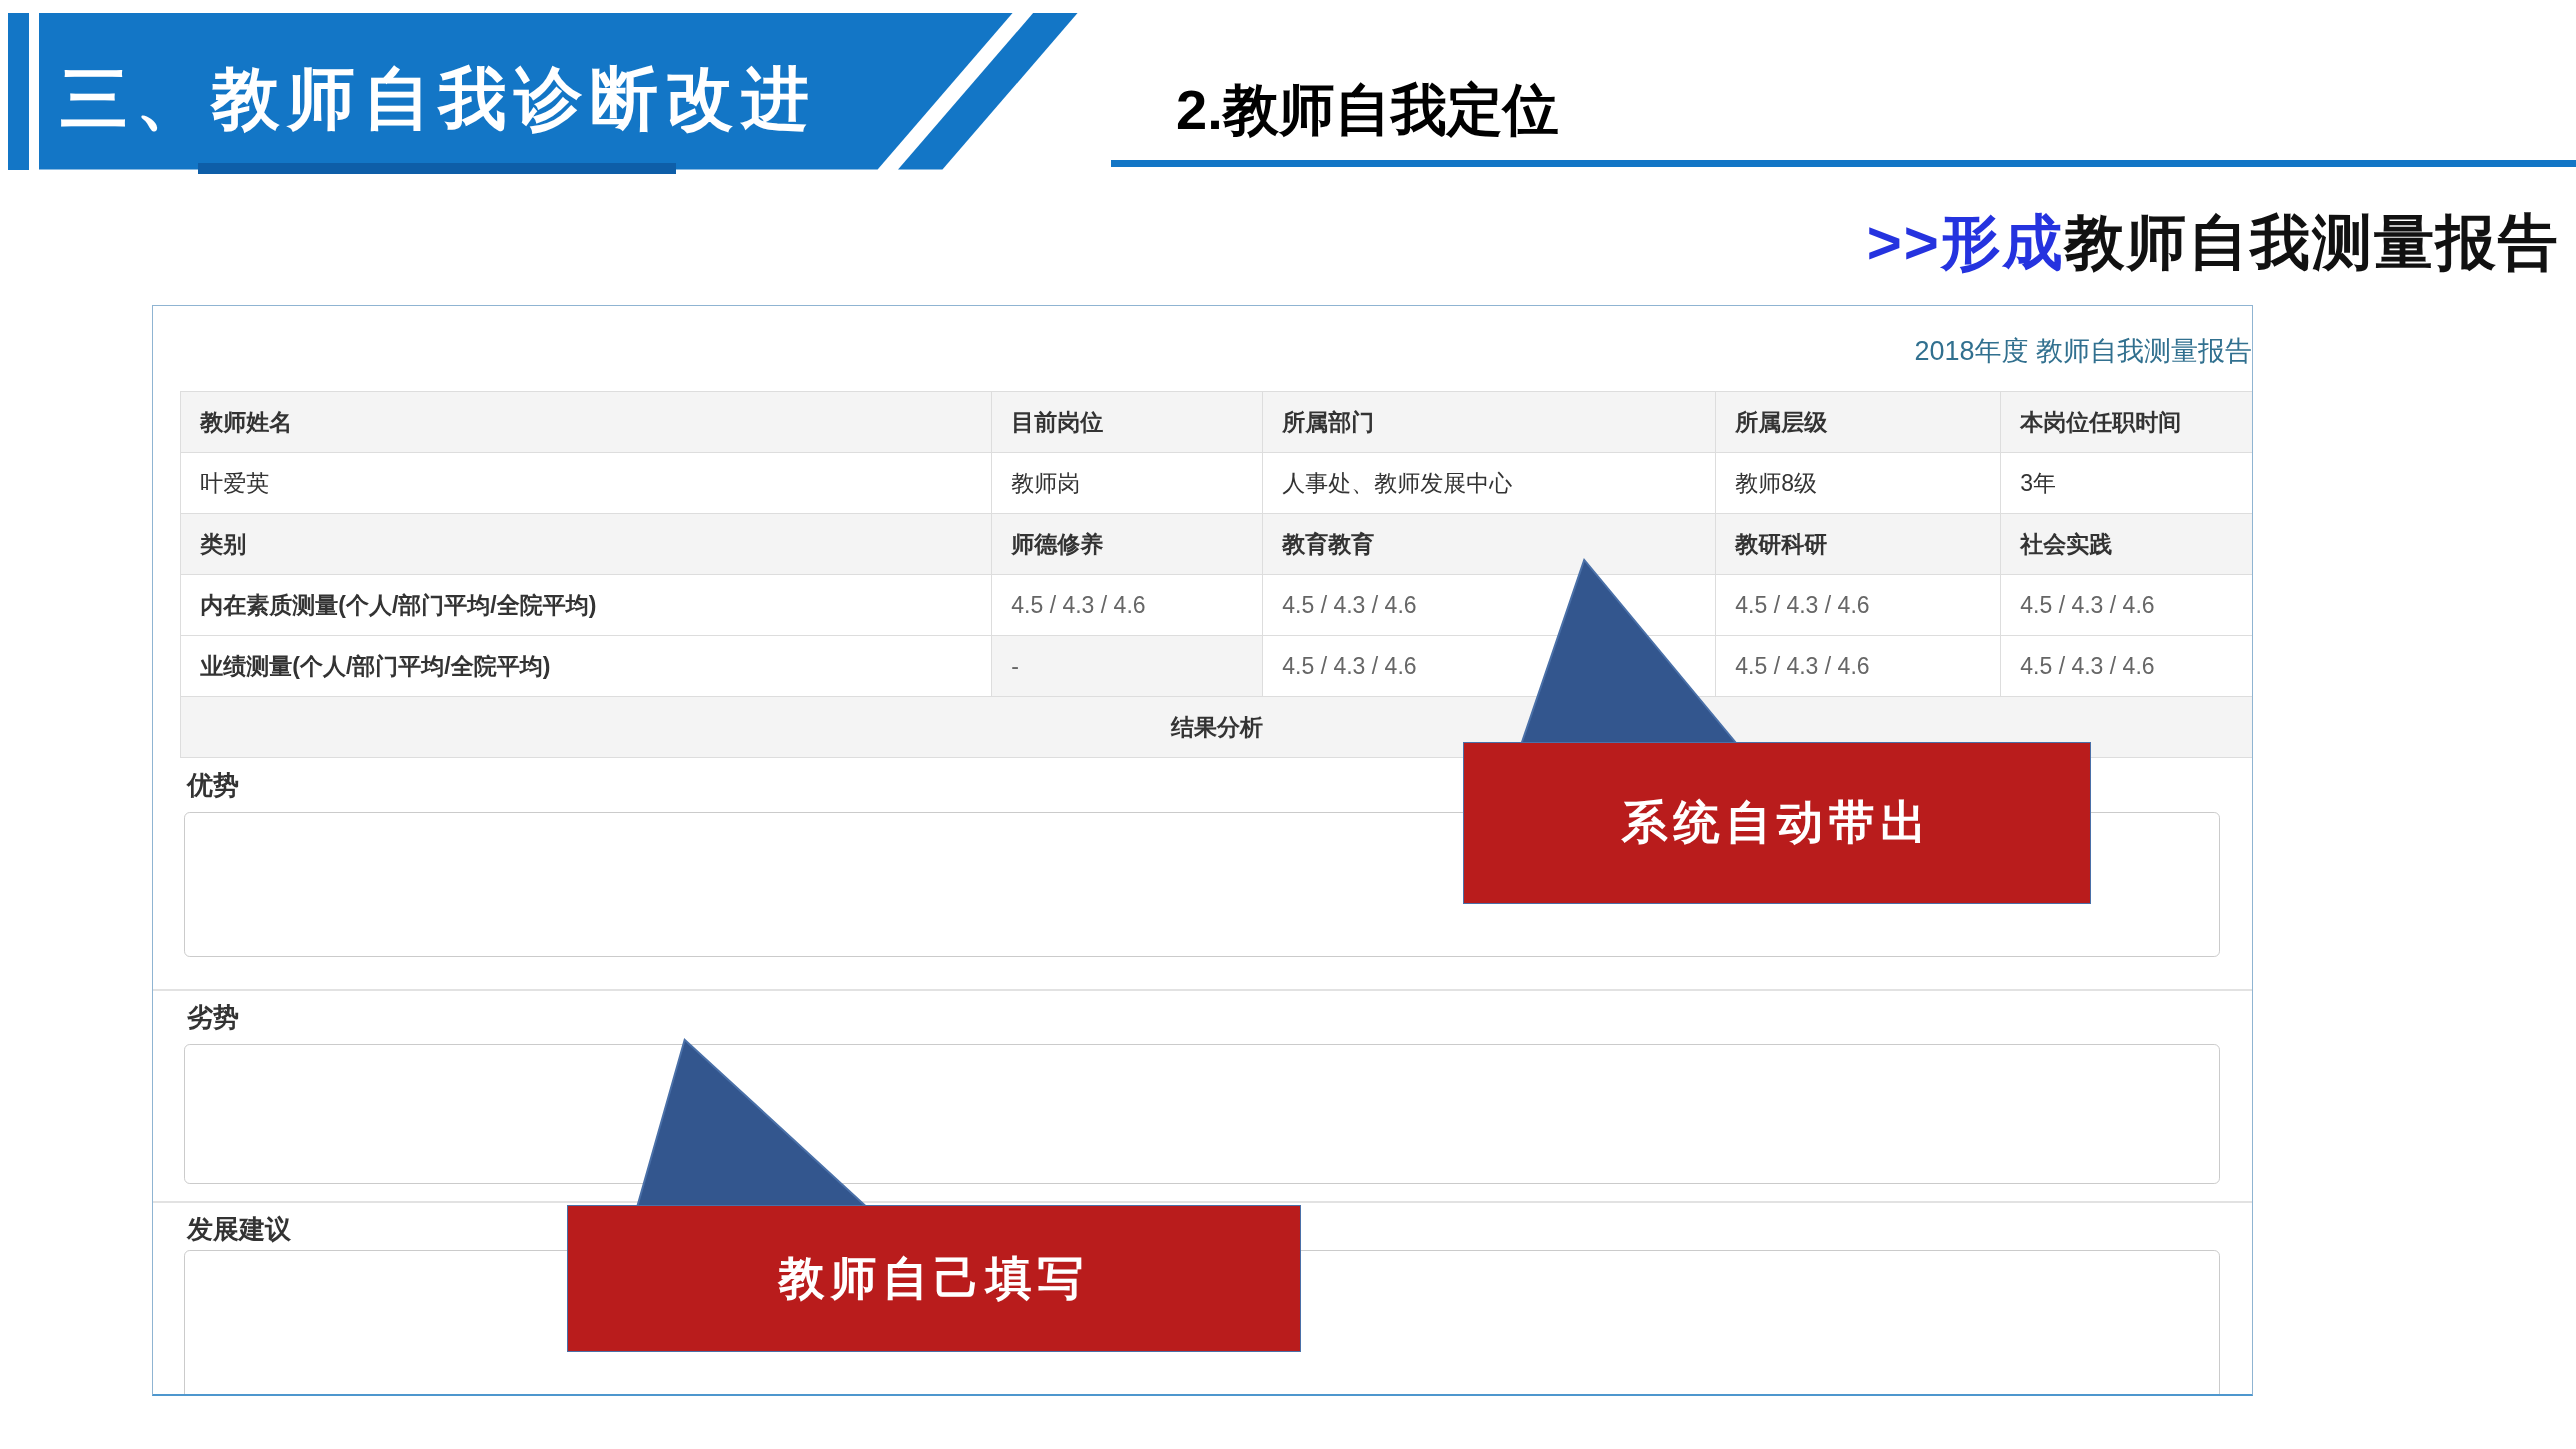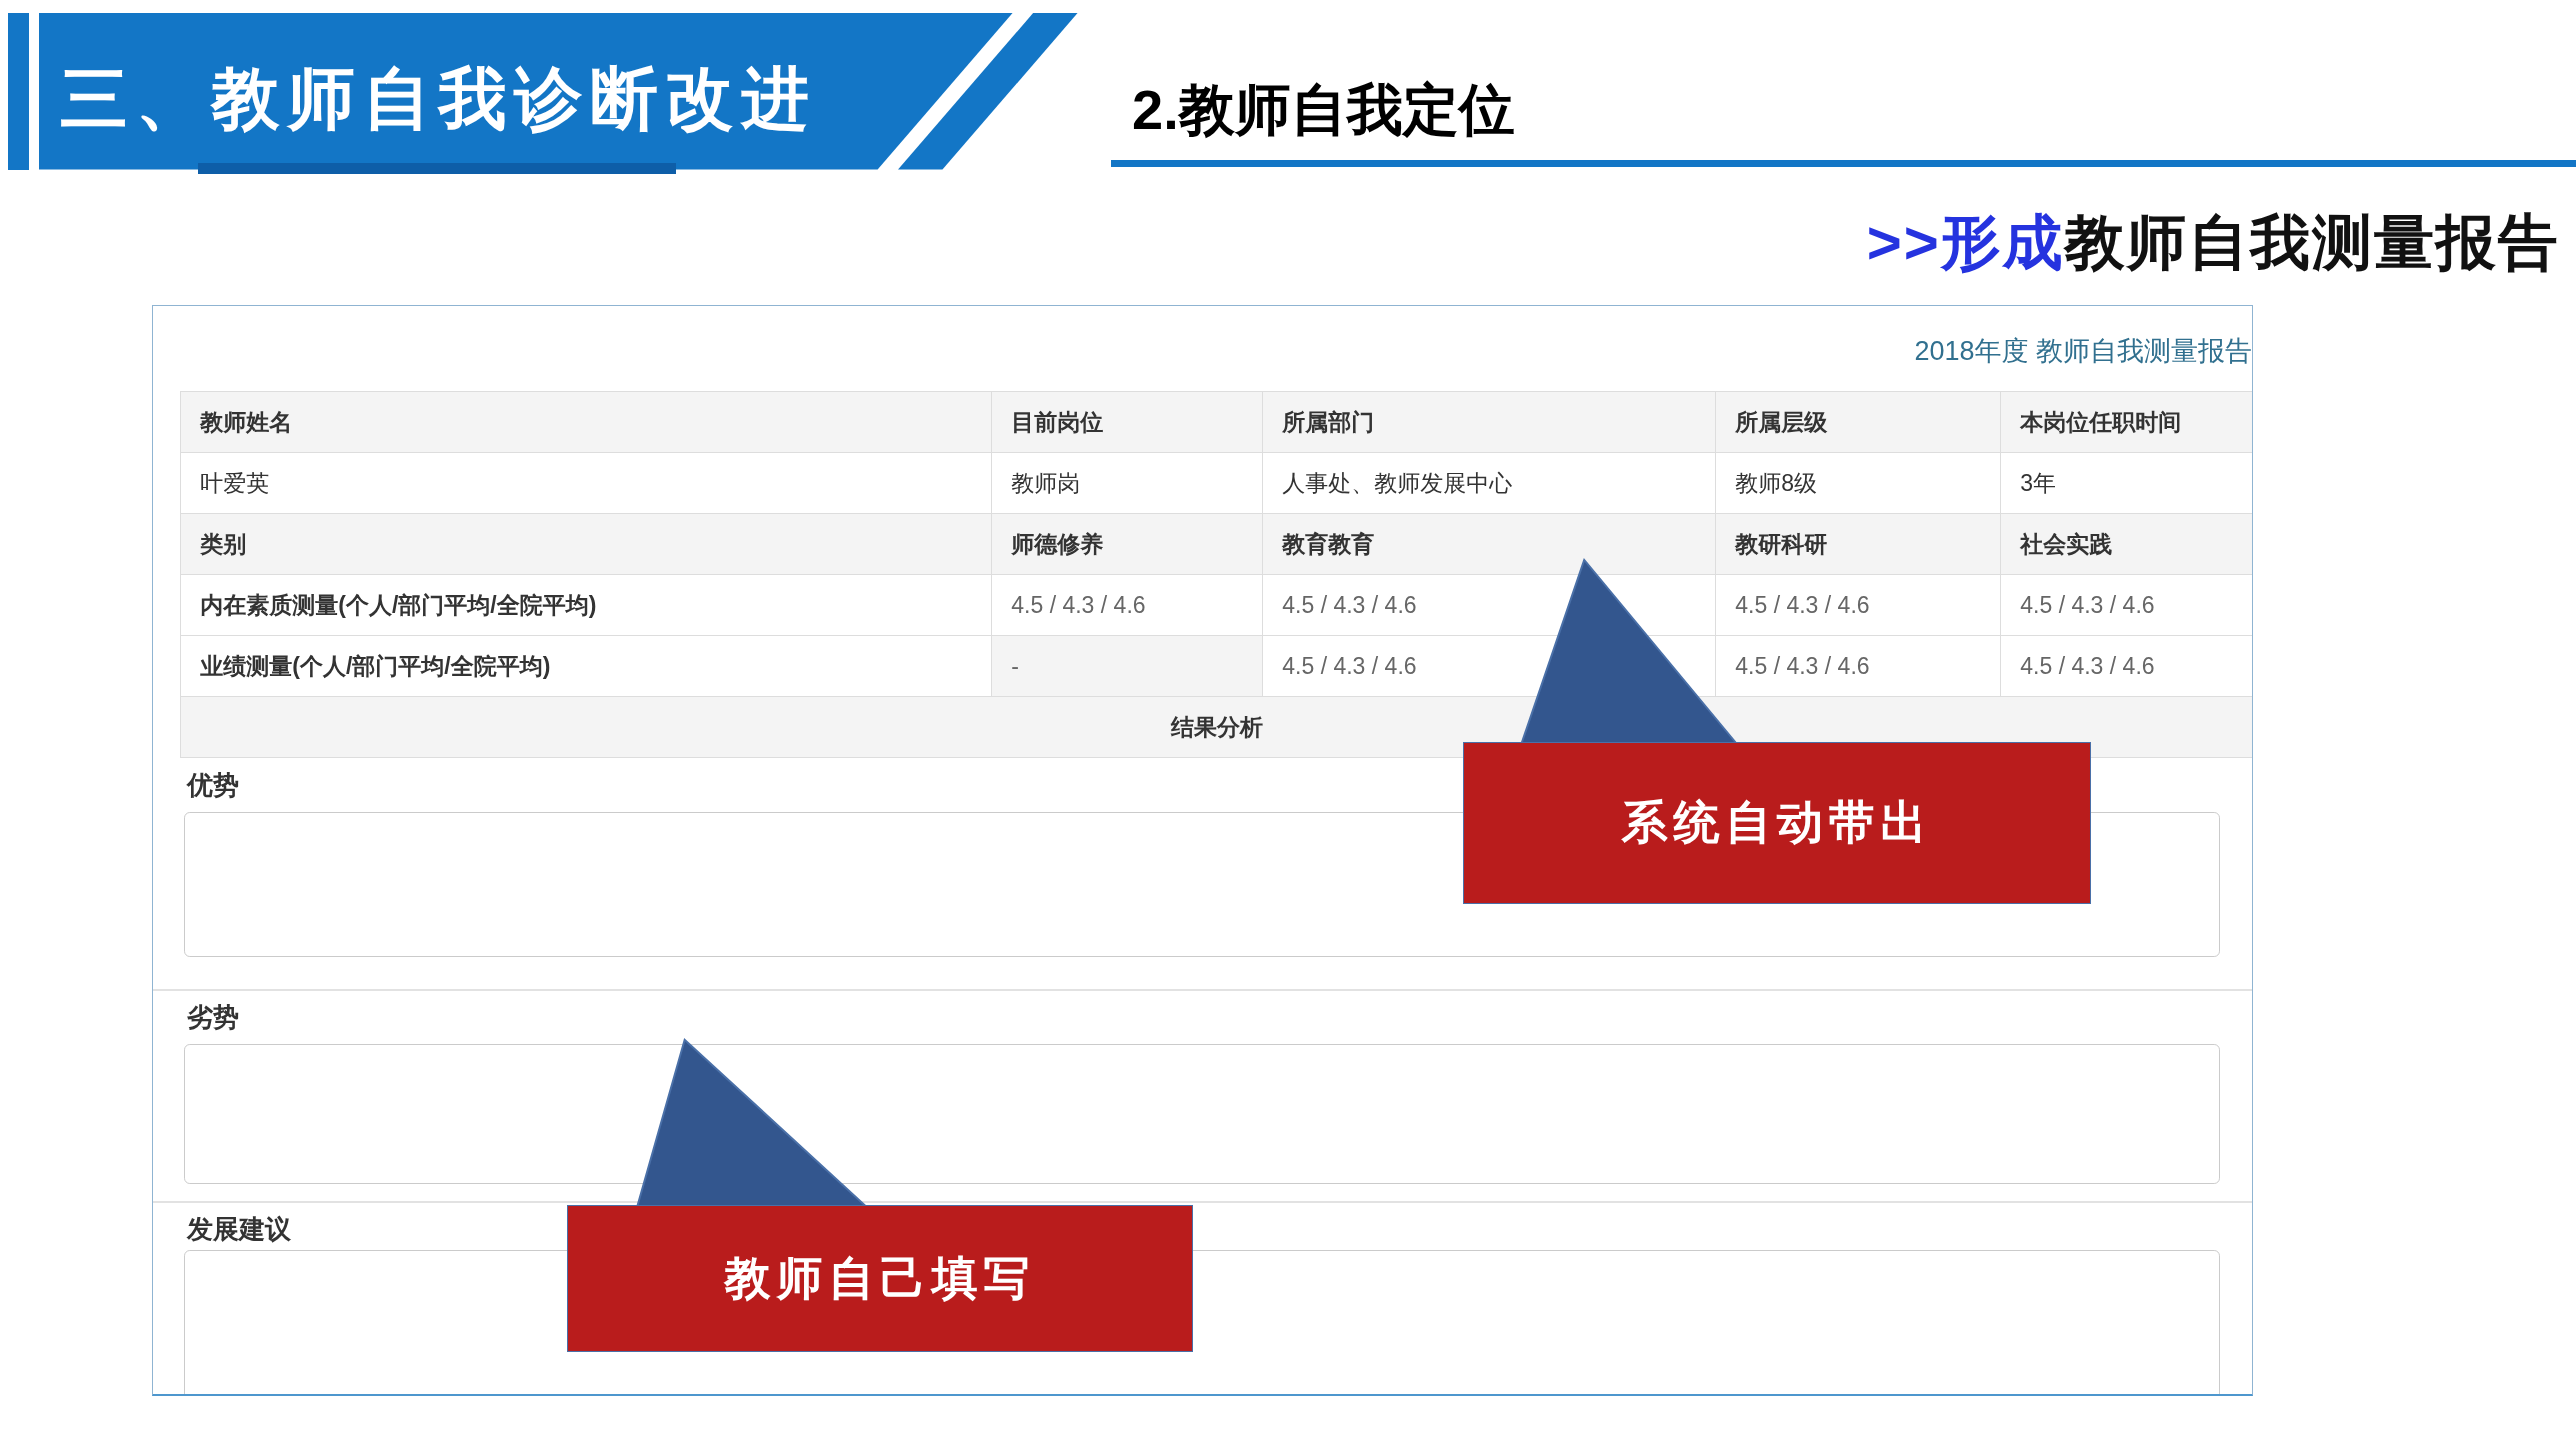--- a/index.html
+++ b/index.html
@@ -14,21 +14,21 @@
   .banner-main   { position:absolute; left:39px; top:12.6px; width:974px; height:157px; background:#1376C6;
                    clip-path:polygon(0 0,100% 0,86.1% 100%,0 100%); }
   .banner-sliver { position:absolute; left:898px; top:12.6px; width:180px; height:157px; background:#1376C6;
                    clip-path:polygon(75.3% 0,100% 0,24.7% 100%,0 100%); }
   .banner-title  { position:absolute; left:60px; top:54px; font-size:68px; font-weight:bold;
                    color:#ffffff; letter-spacing:7.7px; white-space:nowrap; z-index:2; }
   .line-a { position:absolute; left:198px;  top:163px; width:478px;  height:10.6px; background:#0E5EA8; }
   .line-b { position:absolute; left:1111px; top:160px; width:1465px; height:6.8px;  background:#1376C6; }
 
   
-  .section-title { position:absolute; left:1132px; top:73px; font-size:56px; font-weight:600;
+  .section-title { position:absolute; left:1176px; top:73px; font-size:56px; font-weight:600;
                    color:#000; white-space:nowrap; }
   .form-heading  { position:absolute; right:16.4px; top:203px; font-size:60px; font-weight:bold;
                    color:#111; white-space:nowrap; letter-spacing:1.9px; }
   .form-heading .hl { color:#2533DF; }
 
   
   .report { position:absolute; left:152px; top:305px; width:2101px; height:1091px; background:#fff;
             border:1.9px solid #8FB4D2; border-bottom:2.9px solid #4E97CE; overflow:hidden; }
   .report-title { position:absolute; top:27px; left:0; width:100%; text-align:right;
                   font-size:27px; color:#31708F; }
@@ -53,21 +53,21 @@
   #div-1    { top:683px; }
   #lbl-dis  { top:694px; }  #ta-dis  { top:738px; height:140px; }
   #div-2    { top:895px; }
   #lbl-sug  { top:906px; }  #ta-sug  { top:944px; height:193px; border-bottom-left-radius:0; border-bottom-right-radius:0; }
 
   
   .callout { position:absolute; background:#b91c1c; border:1.9px solid #4A70A8; z-index:6;
              display:flex; align-items:center; justify-content:center;
              color:#fff; font-weight:bold; font-size:46px; letter-spacing:5.8px; white-space:nowrap; }
   #callout-auto   { left:1463px; top:742px;  width:628px; height:162px; }
-  #callout-manual { left:567px;  top:1205px; width:626px; height:147px; }
+  #callout-manual { left:567px;  top:1205px; width:734px; height:147px; }
   .arrow-svg { position:absolute; z-index:5; }
   #arrow-auto   { left:1507px; top:553px;  width:251px; height:203px; }
   #arrow-manual { left:621px;  top:1032px; width:270px; height:188px; }
 </style>
 </head>
 <body>
 
 <div class="banner-stub"></div>
 <div class="banner-main"></div>
 <div class="banner-sliver"></div>

